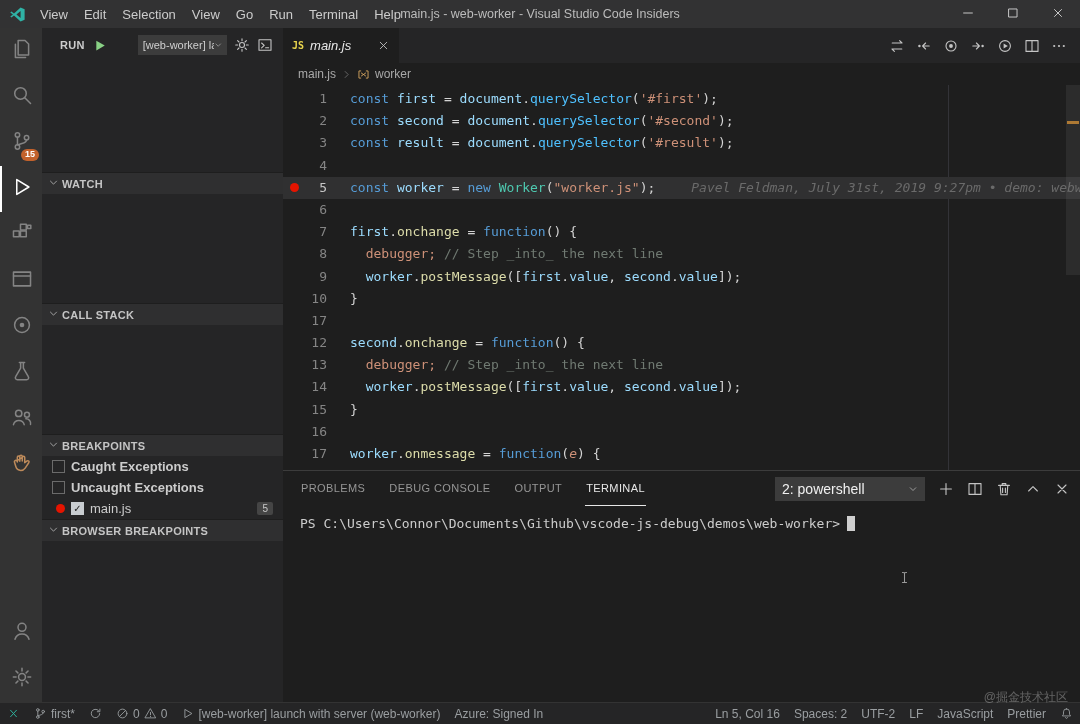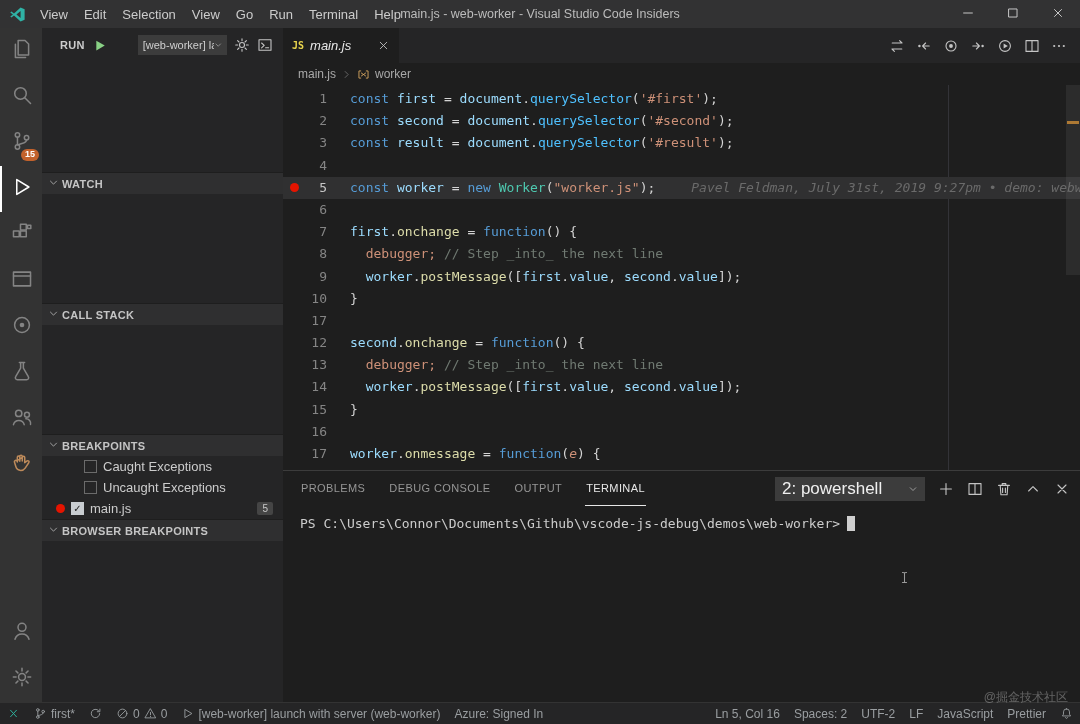--- a/index.html
+++ b/index.html
@@ -45,21 +45,21 @@
   .tool-ic { color:#c5c5c5; display:flex; }
   .tool-ic svg { width:16px; height:16px; }
   .sel-chev svg { width:10px; height:10px; }
   .section-header { height:22px; display:flex; align-items:center; gap:3px; padding-left:6px;
     font-size:11px; font-weight:bold; letter-spacing:.3px; color:#c5c5c5; background:#2f2f30;
     border-top:1px solid #1e1e1e; flex:none; }
   .chev-sm svg { width:11px; height:11px; }
   .section-spacer { flex:none; }
   .bp-row { height:21px; display:flex; align-items:center; gap:6px; padding-left:14px;
     font-size:13px; color:#cccccc; flex:none; }
-  .bp-row.nodot { padding-left:42px; }
+  .bp-row.nodot { padding-left:10px;font-weight:bold; }
   .checkbox { width:13px; height:13px; border:1px solid #6b6b6b; flex:none; display:flex;
     align-items:center; justify-content:center; font-size:10px; color:#1e1e1e; }
   .checkbox.checked { background:#c8ccd0; border-color:#c8ccd0; }
   .bp-dot { width:9px; height:9px; border-radius:50%; background:var(--breakpoint-red,#e51400); flex:none; }
   .bp-badge { margin-left:auto; margin-right:10px; background:#454545; color:#c8c8c8;
     font-size:10px; padding:1px 5px; border-radius:2px; }
 
   
   .editor-group { flex:1; display:flex; flex-direction:column; min-width:0; background:#1e1e1e; position:relative; }
   .tabbar { height:35px; background:#252526; display:flex; flex:none; }
@@ -97,21 +97,21 @@
   
   .panel { height:232px; border-top:1px solid #3c3c3c; background:#1e1e1e; display:flex;
     flex-direction:column; flex:none; }
   .panel-header { height:35px; display:flex; align-items:center; padding:0 10px 0 17px; flex:none; }
   .panel-tabs { display:flex; height:100%; }
   .panel-tab { margin:0 11px; padding:0 1px; display:flex; align-items:center; font-size:11px;
     letter-spacing:.4px; color:#969696; border-bottom:1px solid transparent; }
   .panel-tab:first-child { margin-left:0; }
   .panel-tab.active { color:#e7e7e7; border-bottom-color:var(--panel-active-tab-underline,#e7e7e7); }
   .panel-right { margin-left:auto; display:flex; align-items:center; gap:13px; color:#c5c5c5; }
-  .term-select { width:150px; height:24px; background:#3c3c3c; color:#f0f0f0; font-size:17px;
+  .term-select { width:150px; height:24px; background:#3c3c3c; color:#f0f0f0; font-size:14px;
     display:flex; align-items:center; justify-content:space-between; padding:0 7px; }
   .panel-actions { display:flex; align-items:center; gap:13px; }
   .terminal { flex:1; padding:10px 0 0 17px; font-family:"DejaVu Sans Mono","Liberation Mono",monospace;
     font-size:13px; color:#cccccc; position:relative; }
   .cursor-block { display:inline-block; width:8px; height:15px; background:#cfcfcf;
     vertical-align:text-bottom; margin-left:7px; }
   .ibeam { position:absolute; left:614px; top:64px; color:#9a9a9a; display:flex; }
   .ibeam svg { width:15px; height:15px; }
 
   

